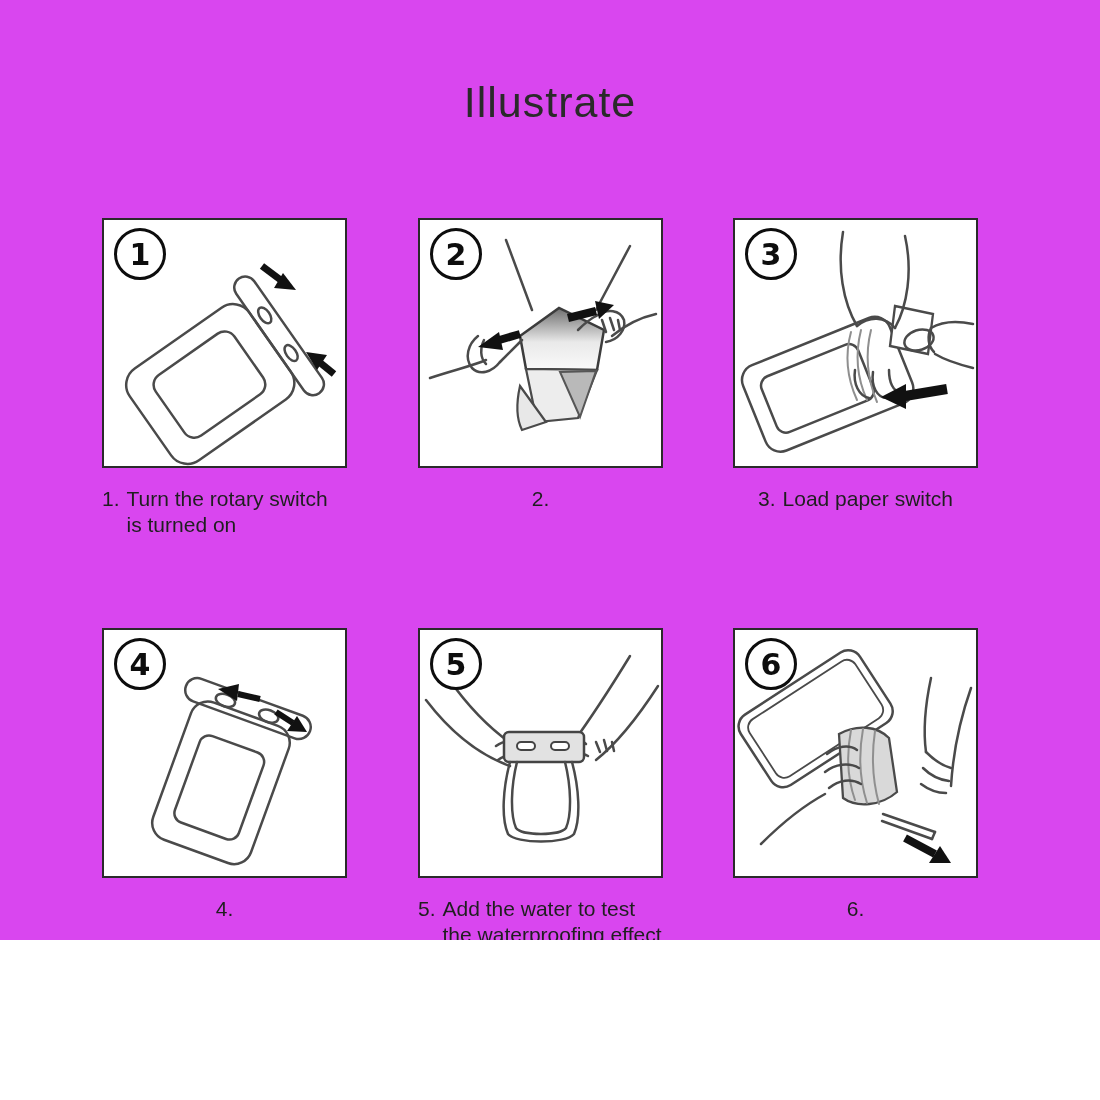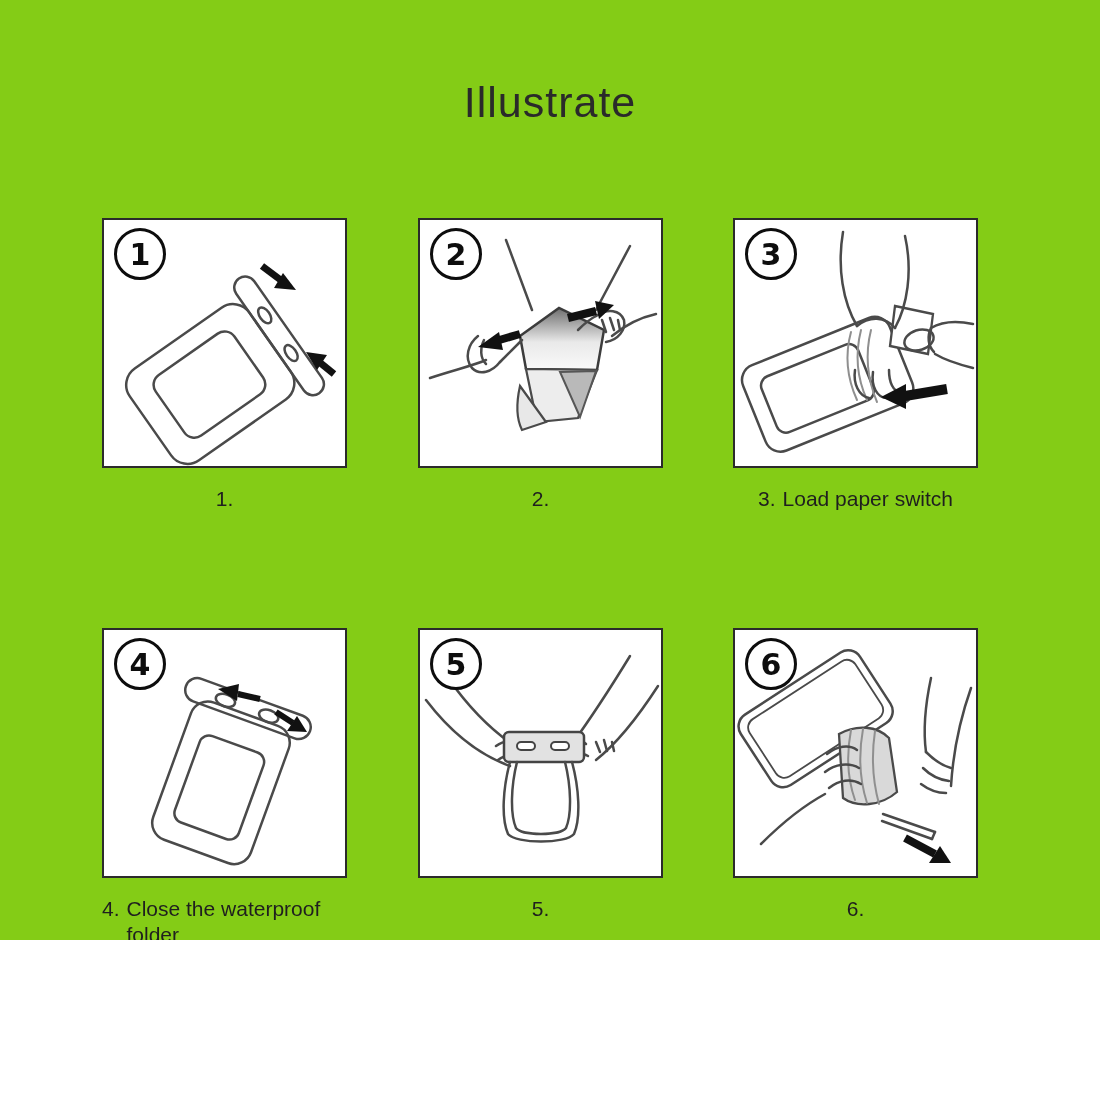--- a/index.html
+++ b/index.html
@@ -1,16 +1,16 @@
 <!DOCTYPE html>
 <html><head>
 <meta charset="utf-8">
 <style>
   html,body{margin:0;padding:0;background:#ffffff;}
-  .canvas{position:relative;width:1100px;height:940px;background:#84cc16;overflow:hidden;
+  .canvas{position:relative;width:1100px;height:940px;background:#d946ef;overflow:hidden;
           font-family:"Liberation Sans",sans-serif;color:#1f1f1f;}
   .page-title{position:absolute;top:78px;left:0;width:1100px;text-align:center;
               font-size:43px;font-weight:400;letter-spacing:1px;color:#2a2a2a;}
   .step{position:absolute;width:245px;}
   .box{position:relative;width:245px;height:250px;border:2px solid #2b2b2b;box-sizing:border-box;background:#fff;}
   .box svg{position:absolute;left:0;top:0;}
   .num-badge{position:absolute;top:8px;left:10px;width:46px;height:46px;border:3px solid #0d0d0d;
              border-radius:50%;display:flex;align-items:center;justify-content:center;
              font-family:"DejaVu Sans",sans-serif;font-weight:700;font-size:30px;color:#0d0d0d;background:#fff;z-index:2;}
   .caption{margin-top:18px;display:flex;justify-content:center;gap:7px;
@@ -46,20 +46,21 @@
           <path class="shaft" stroke-width="7" d="M158,46 L178,61"></path>
           <path class="blk" d="M192,70 L170,68 L179,53 Z"></path>
           <path class="shaft" stroke-width="7" d="M230,154 L214,141"></path>
           <path class="blk" d="M202,132 L223,135 L213,150 Z"></path>
         </g>
       </svg>
       <div class="num-badge">1</div>
     </div>
     <div class="caption">
       <span class="cap-num">1.</span>
+      <span class="cap-text">Turn the rotary switch is turned on</span>
     </div>
   </div>
 
   <div class="step c2 r1">
     <div class="box">
       <svg width="241" height="246" viewBox="0 0 241 246">
         <defs>
           <linearGradient id="g2" x1="0" y1="0" x2="0" y2="1">
             <stop offset="0" stop-color="#6f6f6f"></stop>
               <stop offset="0.55" stop-color="#e9e9e9"></stop>
@@ -152,21 +153,20 @@
           <path class="shaft" stroke-width="6" d="M134,64 L156,69"></path>
           <path class="blk" d="M114,59 L135,54 L133,71 Z"></path>
           <path class="shaft" stroke-width="6" d="M172,82 L189,93"></path>
           <path class="blk" d="M203,102 L183,101 L193,86 Z"></path>
         </g>
       </svg>
       <div class="num-badge">4</div>
     </div>
     <div class="caption">
       <span class="cap-num">4.</span>
-      <span class="cap-text">Close the waterproof folder</span>
     </div>
   </div>
 
   <div class="step c2 r2">
     <div class="box">
       <svg width="241" height="246" viewBox="0 0 241 246">
         <g class="ink">
           <path d="M28,48 C52,82 76,104 98,118"></path>
           <path d="M6,70 C32,104 62,126 90,136"></path>
           <path d="M76,116 C84,110 94,110 100,116"></path>
@@ -184,20 +184,21 @@
         <rect x="131" y="112" width="18" height="8" rx="4" fill="#ffffff" stroke="#444" stroke-width="2"></rect>
         <g class="ink">
           <path d="M90,132 C83,158 81,188 88,204 C96,214 146,214 154,204 C161,188 159,158 152,132"></path>
           <path d="M97,132 C91,156 90,184 96,198 C102,206 140,206 146,198 C152,184 151,156 145,132"></path>
         </g>
       </svg>
       <div class="num-badge">5</div>
     </div>
     <div class="caption">
       <span class="cap-num">5.</span>
+      <span class="cap-text">Add the water to test the waterproofing effect</span>
     </div>
   </div>
 
   <div class="step c3 r2">
     <div class="box">
       <svg width="241" height="246" viewBox="0 0 241 246">
         <g class="ink" transform="translate(72,92) rotate(-33)">
           <rect x="-62" y="-40" width="142" height="84" rx="14"></rect>
           <rect x="-54" y="-32" width="126" height="68" rx="10" stroke-width="1.8"></rect>
         </g>

